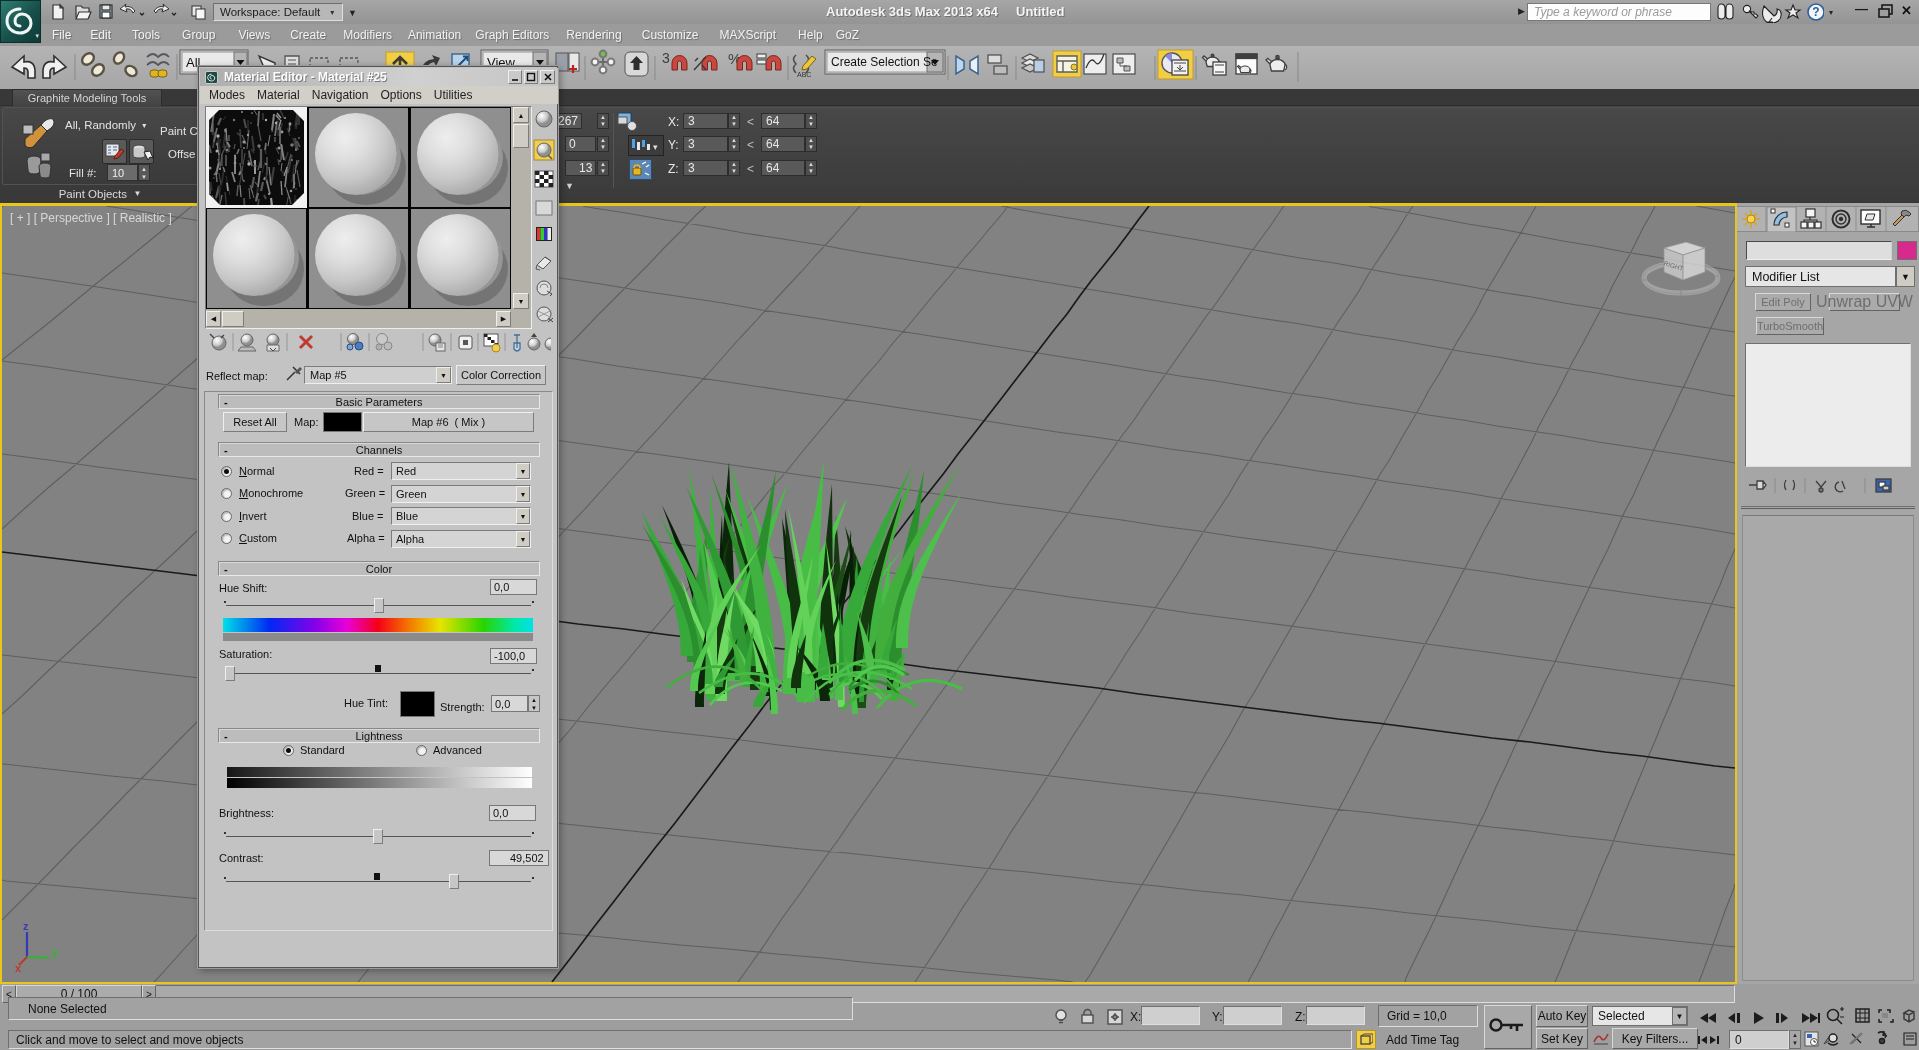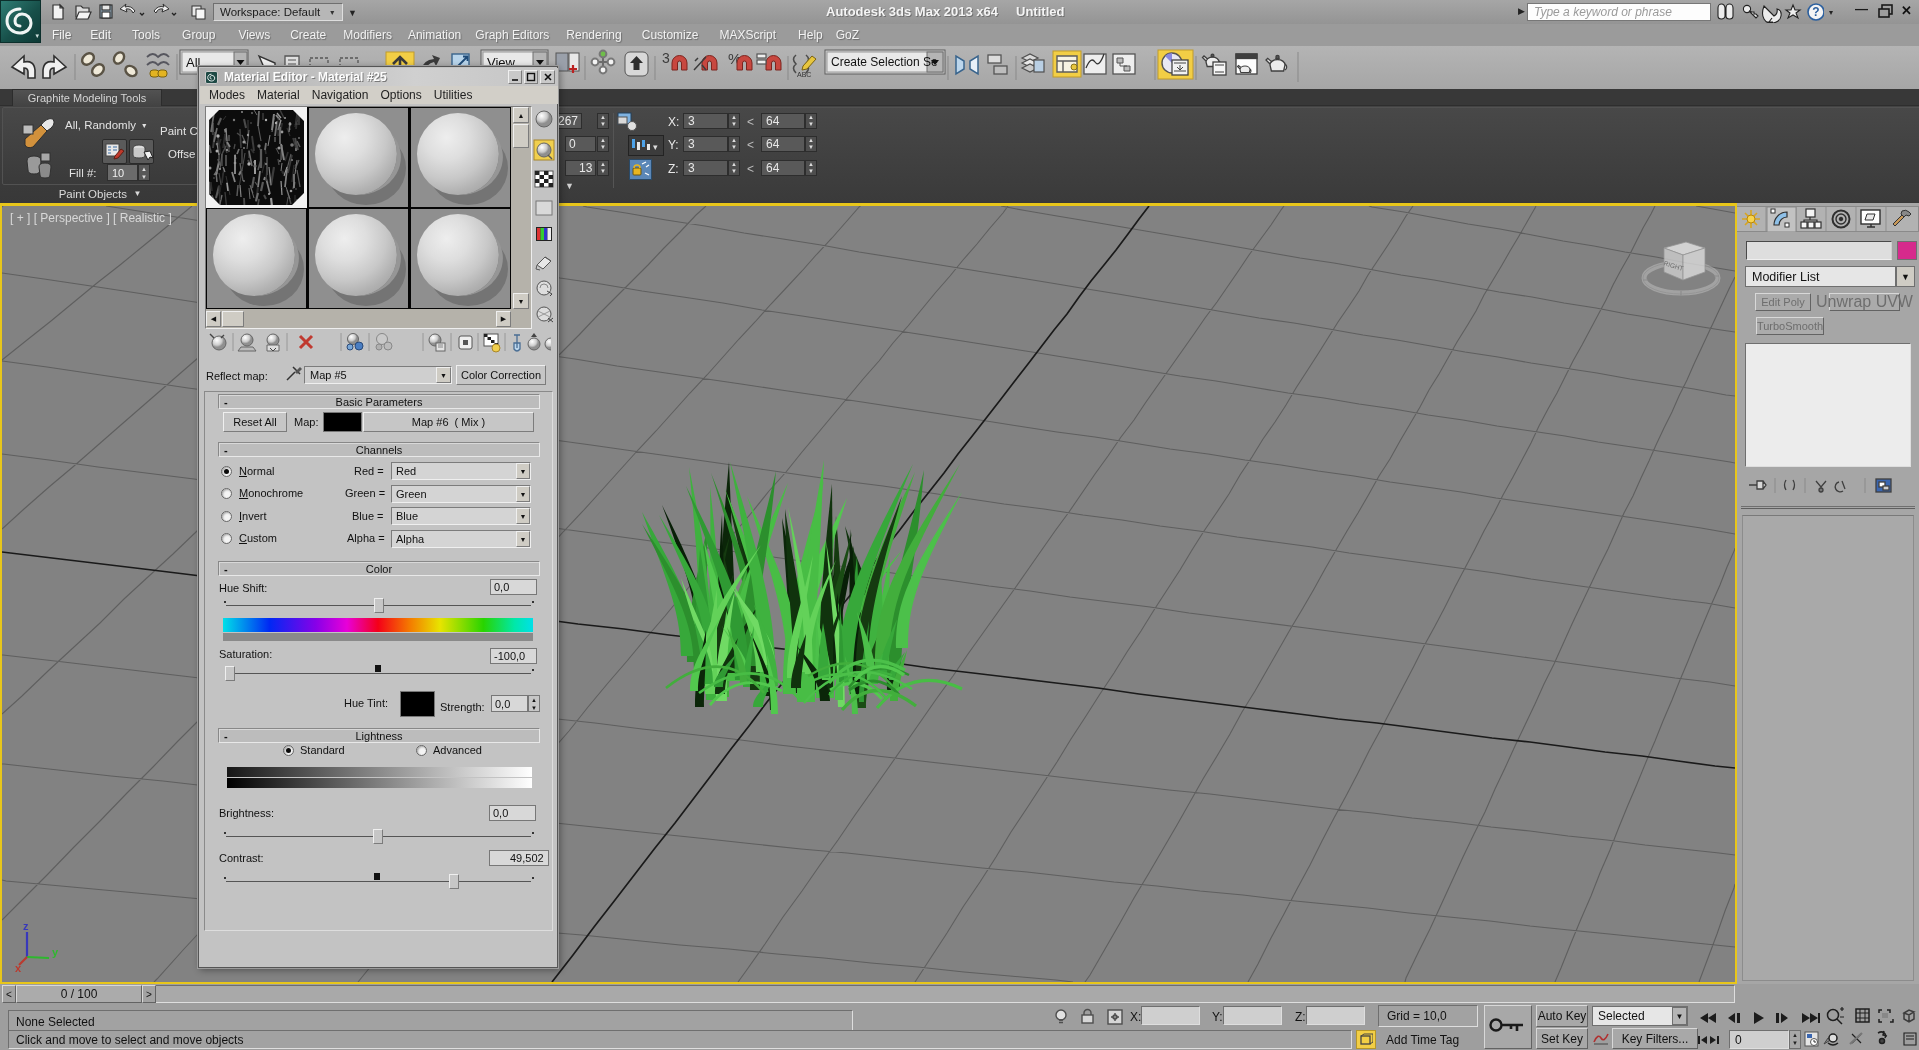--- a/index.html
+++ b/index.html
@@ -511,21 +511,21 @@
     <div class="abs" style="left:4px;top:305px;width:174px;height:1px;background:#5f5f5f;"></div>
     <div class="abs" style="left:5px;top:312px;width:172px;height:466px;background:#a9a9a9;border:1px solid #8c8c8c;border-top-color:#797979;"></div>
   </div>
   <div id="bottombar" class="abs" style="left:0;top:984px;width:1919px;height:66px;background:#9e9e9e;font-size:12px;">
 
     <div class="abs sunk" style="left:2px;top:1px;width:1733px;height:18px;background:#a9a9a9;"></div>
     <div class="abs ctr raise" style="left:2px;top:1px;width:14px;height:18px;background:#a2a2a2;font-size:10px;">&lt;</div>
     <div class="abs ctr raise" style="left:16px;top:1px;width:126px;height:18px;background:#ababab;">0 / 100</div>
     <div class="abs ctr raise" style="left:142px;top:1px;width:14px;height:18px;background:#a2a2a2;font-size:10px;">&gt;</div>
 
-    <div class="abs lft sunk" style="left:8px;top:26px;width:845px;height:23px;background:#a2a2a2;padding-left:7px;">None Selected</div>
+    <div class="abs lft sunk" style="left:8px;top:13px;width:845px;height:23px;background:#a2a2a2;padding-left:19px;">None Selected</div>
     <svg class="abs" style="left:1052px;top:23px;" width="80" height="20" viewBox="0 0 80 20">
       <g fill="none" stroke="#4e4e4e" stroke-width="1.4">
         <circle cx="9" cy="8" r="5" fill="#e2e2e2"></circle>
           <path d="M7 13 h4 m-4 2.5 h4"></path>
         <rect x="30" y="8" width="11" height="8" fill="#d6d6d6"></rect>
           <path d="M32 8 v-2 a3.5 3.5 0 0 1 7 0 v2"></path>
         <rect x="56" y="3" width="14" height="14" fill="#d6d6d6"></rect>
           <path d="M59 10 h8 m-4 -4 v8"></path>
           <circle cx="63" cy="10" r="2" fill="#888"></circle>
       </g>

